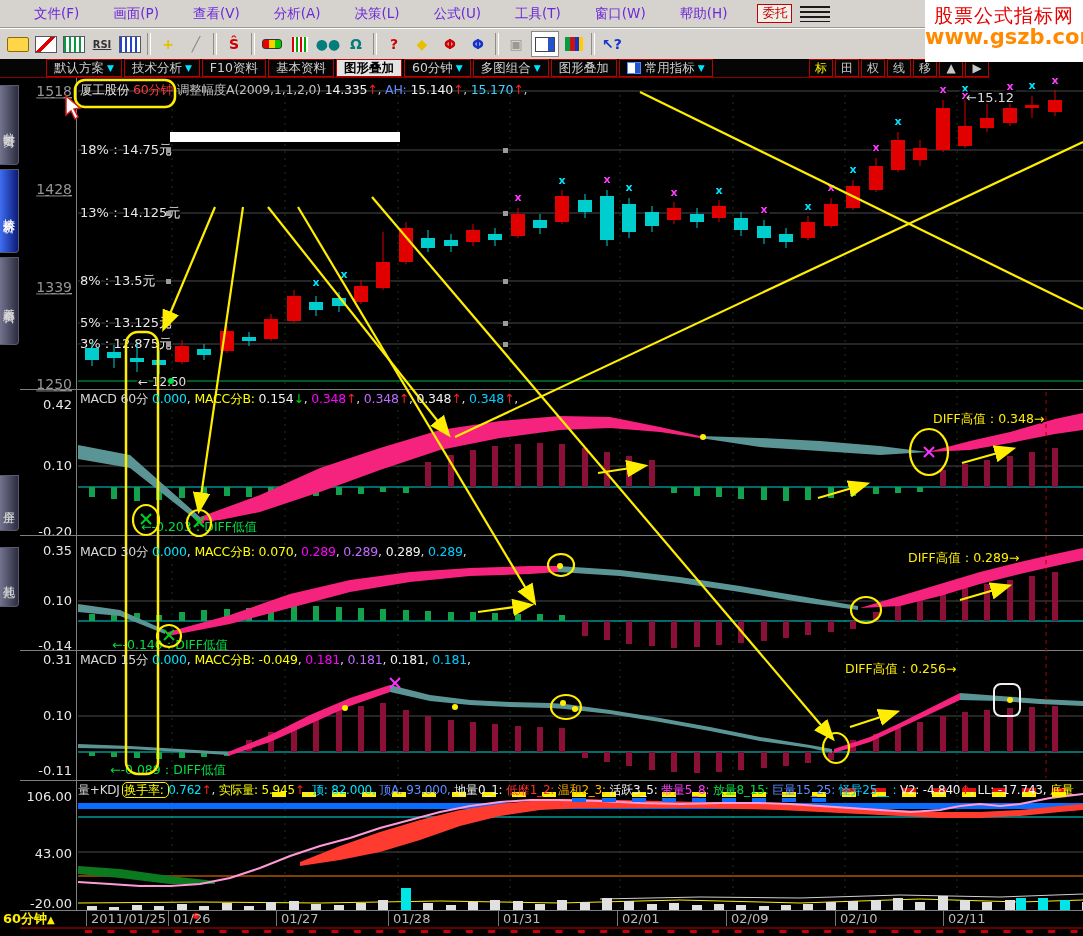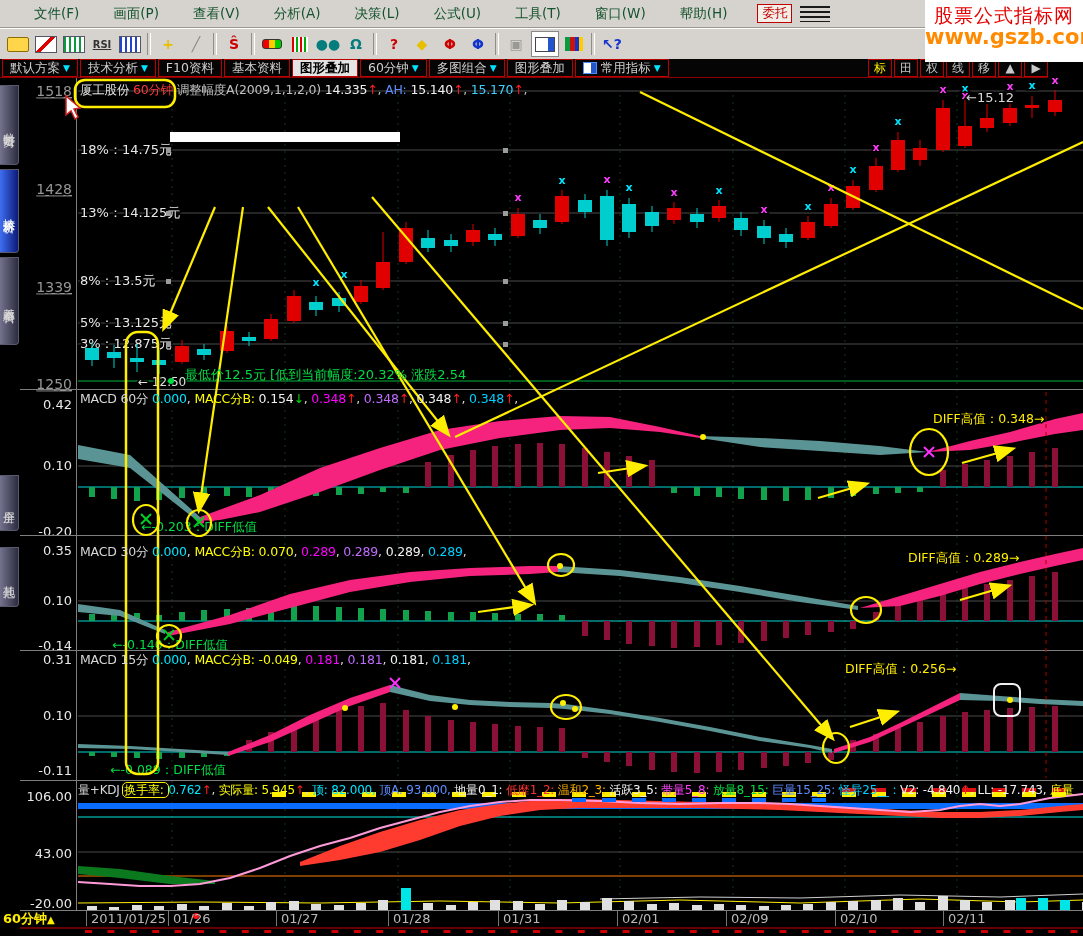--- a/index.html
+++ b/index.html
@@ -1,35 +1,35 @@
 <!DOCTYPE html>
 <html><head>
 <meta charset="utf-8">
 <style>
   html,body{margin:0;padding:0;background:#000;}
   .app{position:relative;width:1083px;height:936px;background:#000;overflow:hidden;
        font-family:"DejaVu Sans","Liberation Sans",sans-serif;}
   
   .menubar{position:absolute;left:0;top:0;width:1083px;height:27px;background:#d6d3ce;
            border-bottom:1px solid #9a9890;display:flex;align-items:center;z-index:10;}
-  .menuitem{color:#14532d;font-size:13.5px;margin-left:34px;white-space:nowrap;}
+  .menuitem{color:#6d28d9;font-size:13.5px;margin-left:34px;white-space:nowrap;}
   .broker{margin-left:30px;color:#c00000;border:1px solid #c00000;background:#f2efe8;
           font-size:12.5px;padding:0 4px;}
   .mdi-lines{width:30px;height:16px;margin-left:8px;
      background:repeating-linear-gradient(to bottom,#1a1a1a 0 2px,#d6d3ce 2px 5px);}
   .toolbar{position:absolute;left:0;top:28px;width:1083px;height:30px;background:#d6d3ce;
            border-top:1px solid #ffffff;border-bottom:1px solid #8f8d86;display:flex;
            align-items:center;z-index:10;padding-left:4px;}
   .tico{width:26px;height:24px;display:flex;align-items:center;justify-content:center;
         margin:0 1px;font-size:14px;font-weight:bold;}
   .tsep{width:2px;height:22px;margin:0 3px;border-left:1px solid #8f8d86;border-right:1px solid #fff;}
   .ic-box{display:inline-block;}
   
-  .funcbar{position:absolute;left:0;top:59px;width:1048px;height:18px;background:#050505;
-           border-bottom:1px solid #8a0000;display:flex;align-items:stretch;z-index:10;}
+  .funcbar{position:absolute;left:0;top:59px;width:945px;height:18px;background:#050505;
+           border-bottom:1px solid #8a0000;display:flex;align-items:stretch;z-index:10;padding-left:44px;}
   .fbitem{border:1px solid #bb0000;color:#cfcfcf;font-size:12.5px;padding:0 7px;margin-left:2px;
           display:flex;align-items:center;white-space:nowrap;}
   .fbitem.sel{background:#e4e4e4;color:#000;font-weight:bold;}
   .fbarrow{color:#00e5ff;font-size:9px;margin-left:3px;}
   .fbright{margin-left:auto;display:flex;}
   .fbbtn{border:1px solid #bb0000;color:#c8c8c8;font-size:12px;width:22px;display:flex;
          align-items:center;justify-content:center;margin-left:2px;}
   .fbbtn.hl{color:#ffee00;}
   .mini-grid{width:12px;height:10px;border:1px solid #4f8cff;background:linear-gradient(to right,#fff 0 60%,#2255cc 60%);margin-right:4px;}
   
@@ -729,21 +729,20 @@
       <div class="hdr" style="left: 80px; top: 82px; font-size: 12.5px;"><span style="color: rgb(224, 224, 224);">厦工股份 </span><span style="color: rgb(255, 56, 56);">60分钟 </span><span style="color: rgb(192, 192, 192);">调整幅度A(2009,1,1,2,0) </span><span style="color: rgb(240, 240, 240);">14.335</span><span style="color: rgb(255, 32, 32);">↑</span><span style="color: rgb(192, 192, 192);">, </span><span style="color: rgb(95, 140, 255);">AH: </span><span style="color: rgb(240, 240, 240);">15.140</span><span style="color: rgb(255, 32, 32);">↑</span><span style="color: rgb(192, 192, 192);">, </span><span style="color: rgb(63, 208, 255);">15.170</span><span style="color: rgb(255, 32, 32);">↑</span><span style="color: rgb(192, 192, 192);">,</span></div>
       <div class="hdr" style="left: 80px; top: 391px; font-size: 12.5px;"><span style="color: rgb(216, 216, 216);">MACD 60分 </span><span style="color: rgb(0, 229, 255);">0.000</span><span style="color: rgb(216, 216, 216);">, </span><span style="color: rgb(255, 255, 0);">MACC分B: </span><span style="color: rgb(240, 240, 240);">0.154</span><span style="color: rgb(0, 221, 0);">↓</span><span style="color: rgb(216, 216, 216);">, </span><span style="color: rgb(255, 0, 255);">0.348</span><span style="color: rgb(255, 32, 32);">↑</span><span style="color: rgb(216, 216, 216);">, </span><span style="color: rgb(192, 108, 255);">0.348</span><span style="color: rgb(255, 32, 32);">↑</span><span style="color: rgb(216, 216, 216);">, </span><span style="color: rgb(240, 240, 240);">0.348</span><span style="color: rgb(255, 32, 32);">↑</span><span style="color: rgb(216, 216, 216);">, </span><span style="color: rgb(0, 207, 255);">0.348</span><span style="color: rgb(255, 32, 32);">↑</span><span style="color: rgb(216, 216, 216);">,</span></div>
       <div class="hdr" style="left: 80px; top: 544px; font-size: 12.5px;"><span style="color: rgb(216, 216, 216);">MACD 30分 </span><span style="color: rgb(0, 229, 255);">0.000</span><span style="color: rgb(216, 216, 216);">, </span><span style="color: rgb(255, 255, 0);">MACC分B: </span><span style="color: rgb(255, 255, 0);">0.070</span><span style="color: rgb(216, 216, 216);">, </span><span style="color: rgb(255, 0, 255);">0.289</span><span style="color: rgb(216, 216, 216);">, </span><span style="color: rgb(192, 108, 255);">0.289</span><span style="color: rgb(216, 216, 216);">, </span><span style="color: rgb(240, 240, 240);">0.289</span><span style="color: rgb(216, 216, 216);">, </span><span style="color: rgb(0, 207, 255);">0.289</span><span style="color: rgb(216, 216, 216);">,</span></div>
       <div class="hdr" style="left: 80px; top: 652px; font-size: 12.5px;"><span style="color: rgb(216, 216, 216);">MACD 15分 </span><span style="color: rgb(0, 229, 255);">0.000</span><span style="color: rgb(216, 216, 216);">, </span><span style="color: rgb(255, 255, 0);">MACC分B: </span><span style="color: rgb(255, 255, 0);">-0.049</span><span style="color: rgb(216, 216, 216);">, </span><span style="color: rgb(255, 0, 255);">0.181</span><span style="color: rgb(216, 216, 216);">, </span><span style="color: rgb(192, 108, 255);">0.181</span><span style="color: rgb(216, 216, 216);">, </span><span style="color: rgb(240, 240, 240);">0.181</span><span style="color: rgb(216, 216, 216);">, </span><span style="color: rgb(0, 207, 255);">0.181</span><span style="color: rgb(216, 216, 216);">,</span></div>
       <div class="hdr" style="left: 78px; top: 782px; font-size: 12px;"><span style="color: rgb(216, 216, 216);">量+KDJ </span><span class="seg-box" style="color: rgb(255, 255, 0);">换手率: </span><span style="color: rgb(0, 229, 255);">0.762</span><span style="color: rgb(255, 32, 32);">↑</span><span style="color: rgb(216, 216, 216);">, </span><span style="color: rgb(255, 255, 0);">实际量: 5.945</span><span style="color: rgb(255, 32, 32);">↑</span><span style="color: rgb(216, 216, 216);">, </span><span style="color: rgb(0, 229, 255);">顶: 82.000, </span><span style="color: rgb(95, 140, 255);">顶A: 93.000, </span><span style="color: rgb(240, 240, 240);">地量0_1: </span><span style="color: rgb(255, 48, 48);">低靡1_2: </span><span style="color: rgb(255, 179, 0);">温和2_3: </span><span style="color: rgb(240, 240, 240);">活跃3_5: </span><span style="color: rgb(255, 64, 255);">带量5_8: </span><span style="color: rgb(0, 221, 68);">放量8_15: </span><span style="color: rgb(95, 140, 255);">巨量15_25: </span><span style="color: rgb(0, 207, 255);">怪异25__ : </span><span style="color: rgb(240, 240, 240);">V2: -4.840</span><span style="color: rgb(255, 32, 32);">↑</span><span style="color: rgb(240, 240, 240);">, LL: -17.743, </span><span style="color: rgb(255, 255, 0);">底量</span></div>
     </div>
 
   <div class="anno-box">
   </div>
 
-  <div class="low-note">最低价12.5元 [低到当前幅度:20.32% 涨跌2.54</div>
 
   <div class="dateaxis">
     <span class="period"><span>60分钟</span><span class="ptri">▲</span></span>
     <span id="datelabels"><span class="dlabel" style="left: 86px;">2011/01/25</span><span class="dlabel" style="left: 168px;">01/26</span><span class="dlabel" style="left: 276px;">01/27</span><span class="dlabel" style="left: 388px;">01/28</span><span class="dlabel" style="left: 498px;">01/31</span><span class="dlabel" style="left: 617px;">02/01</span><span class="dlabel" style="left: 726px;">02/09</span><span class="dlabel" style="left: 835px;">02/10</span><span class="dlabel" style="left: 943px;">02/11</span></span>
   </div>
 
   <div class="watermark">
     <div class="wm1">股票公式指标网</div>
     <div class="wm2">www.gszb.com</div>
   </div>

